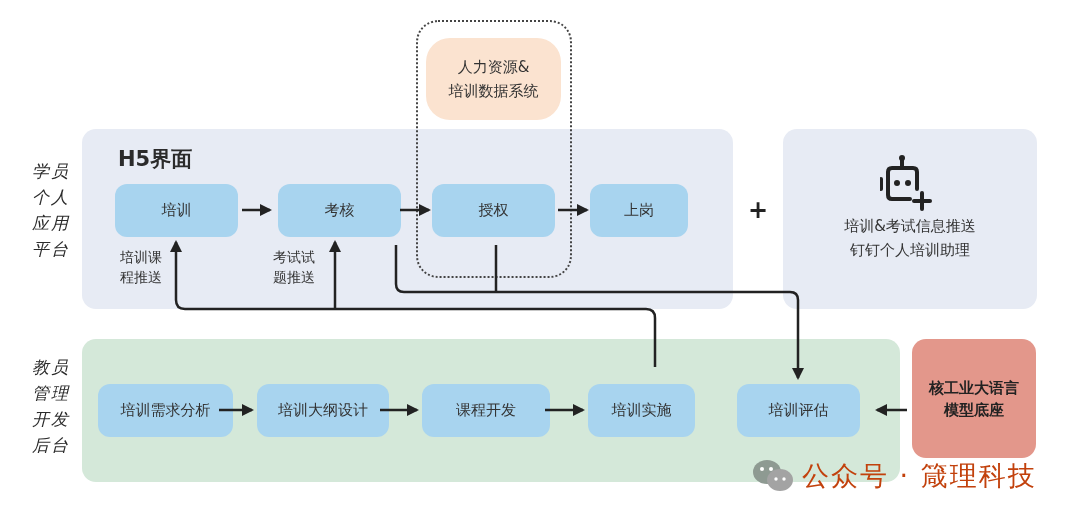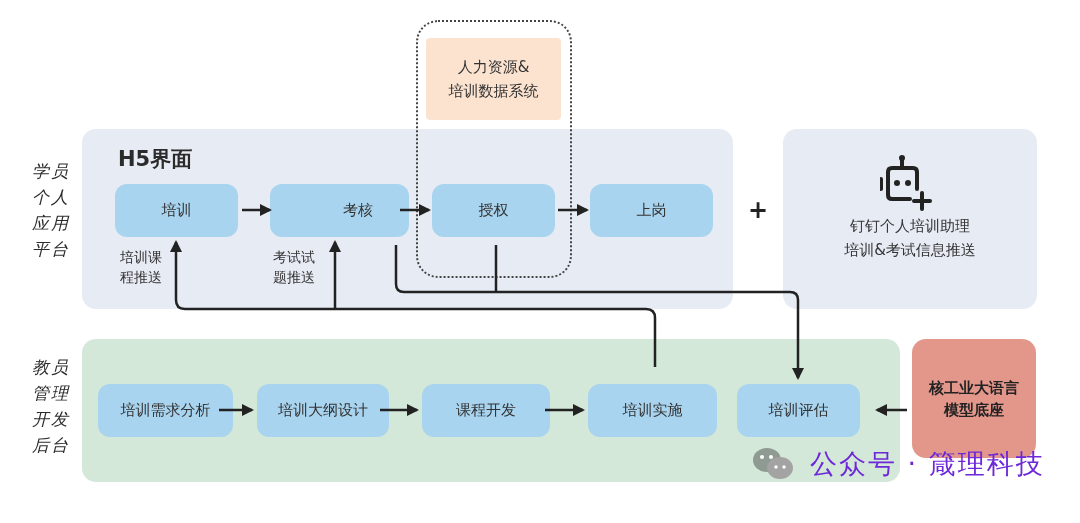--- a/index.html
+++ b/index.html
@@ -21,21 +21,21 @@
   .panel-title { position: absolute; left: 118px; top: 145px; font-size: 21px; font-weight: bold; color: #2b2b2b; }
   .box {
     position: absolute; border-radius: 12px; background: #a8d4ef;
     display: flex; align-items: center; justify-content: center;
     font-size: 15px; color: #333;
   }
   .top-row { top: 184px; height: 53px; }
   .bot-row { top: 384px; height: 53px; }
   .hr-box {
     position: absolute; left: 426px; top: 38px; width: 135px; height: 82px;
-    border-radius: 4px; background: #fbe3d0;
+    border-radius: 24px; background: #fbe3d0;
     display: flex; flex-direction: column; align-items: center; justify-content: center;
     font-size: 15px; line-height: 24px; color: #333;
   }
   .llm-box {
     position: absolute; left: 912px; top: 339px; width: 124px; height: 119px;
     border-radius: 14px; background: #e3978b;
     display: flex; flex-direction: column; align-items: center; justify-content: center;
     font-size: 15px; line-height: 22px; color: #222; font-weight: bold;
   }
   .dotted {
@@ -43,23 +43,23 @@
     border: 2px dotted #444; border-radius: 22px; box-sizing: border-box;
   }
   .note { position: absolute; font-size: 14px; line-height: 20px; color: #333; }
   .robot-text {
     position: absolute; left: 783px; top: 214px; width: 254px; text-align: center;
     font-size: 15px; line-height: 24px; color: #333;
   }
   .plus { position: absolute; left: 748px; top: 196px; font-size: 24px; font-weight: bold; color: #222; }
   svg.lines { position: absolute; left: 0; top: 0; }
   .watermark {
-    position: absolute; left: 752px; top: 444px; height: 40px;
-    display: flex; align-items: center; gap: 16px;
-    font-size: 27px; color: #6d28d9; letter-spacing: 2px;
+    position: absolute; left: 752px; top: 456px; height: 40px;
+    display: flex; align-items: center; gap: 8px;
+    font-size: 27px; color: #c2410c; letter-spacing: 2px;
   }
 </style>
 </head>
 <body>
 
 <div class="side-label" style="left:32px; top:158px;">
   <div style="white-space: pre-line;">学员
 个人
 应用
 平台</div>
@@ -78,27 +78,27 @@
 
 <div class="hr-box">
   <span>人力资源&amp;</span>
   <span>培训数据系统</span>
 </div>
 <div class="dotted"></div>
 
 <div class="box top-row" style="left:115px; width:123px;">
   <span>培训</span>
 </div>
-<div class="box top-row" style="left:270px; width:102px;padding-left:37px;">
+<div class="box top-row" style="left:278px; width:123px;">
   <span>考核</span>
 </div>
 <div class="box top-row" style="left:432px; width:123px;">
   <span>授权</span>
 </div>
-<div class="box top-row" style="left:590px; width:123px;">
+<div class="box top-row" style="left:590px; width:98px;">
   <span>上岗</span>
 </div>
 
 <div class="note" style="left:120px; top:247px;">
   <div>培训课</div>
   <div>程推送</div>
 </div>
 <div class="note" style="left:273px; top:247px;text-align:center;">
   <div>考试试</div>
   <div>题推送</div>
@@ -112,34 +112,34 @@
     <path d="M 37 34 L 37 17 Q 37 13 33 13 L 12 13 Q 8 13 8 17 L 8 40 Q 8 44 12 44 L 30 44"></path>
     <line x1="1" y1="24" x2="1" y2="34"></line>
     <line x1="42" y1="38" x2="42" y2="54"></line>
     <line x1="34" y1="46" x2="50" y2="46"></line>
   </g>
   <circle cx="22" cy="3" r="3" fill="#222"></circle>
   <circle cx="17" cy="28" r="3" fill="#222"></circle>
   <circle cx="28" cy="28" r="3" fill="#222"></circle>
 </svg>
 <div class="robot-text">
+  <div>培训&amp;考试信息推送</div>
   <div>钉钉个人培训助理</div>
-  <div>培训&amp;考试信息推送</div>
 </div>
 
 <div class="box bot-row" style="left:98px; width:135px;">
   <span>培训需求分析</span>
 </div>
 <div class="box bot-row" style="left:257px; width:132px;">
   <span>培训大纲设计</span>
 </div>
 <div class="box bot-row" style="left:422px; width:128px;">
   <span>课程开发</span>
 </div>
-<div class="box bot-row" style="left:588px; width:129px;">
+<div class="box bot-row" style="left:588px; width:107px;">
   <span>培训实施</span>
 </div>
 <div class="box bot-row" style="left:737px; width:123px;">
   <span>培训评估</span>
 </div>
 
 <div class="llm-box">
   <span>核工业大语言</span>
   <span>模型底座</span>
 </div>

